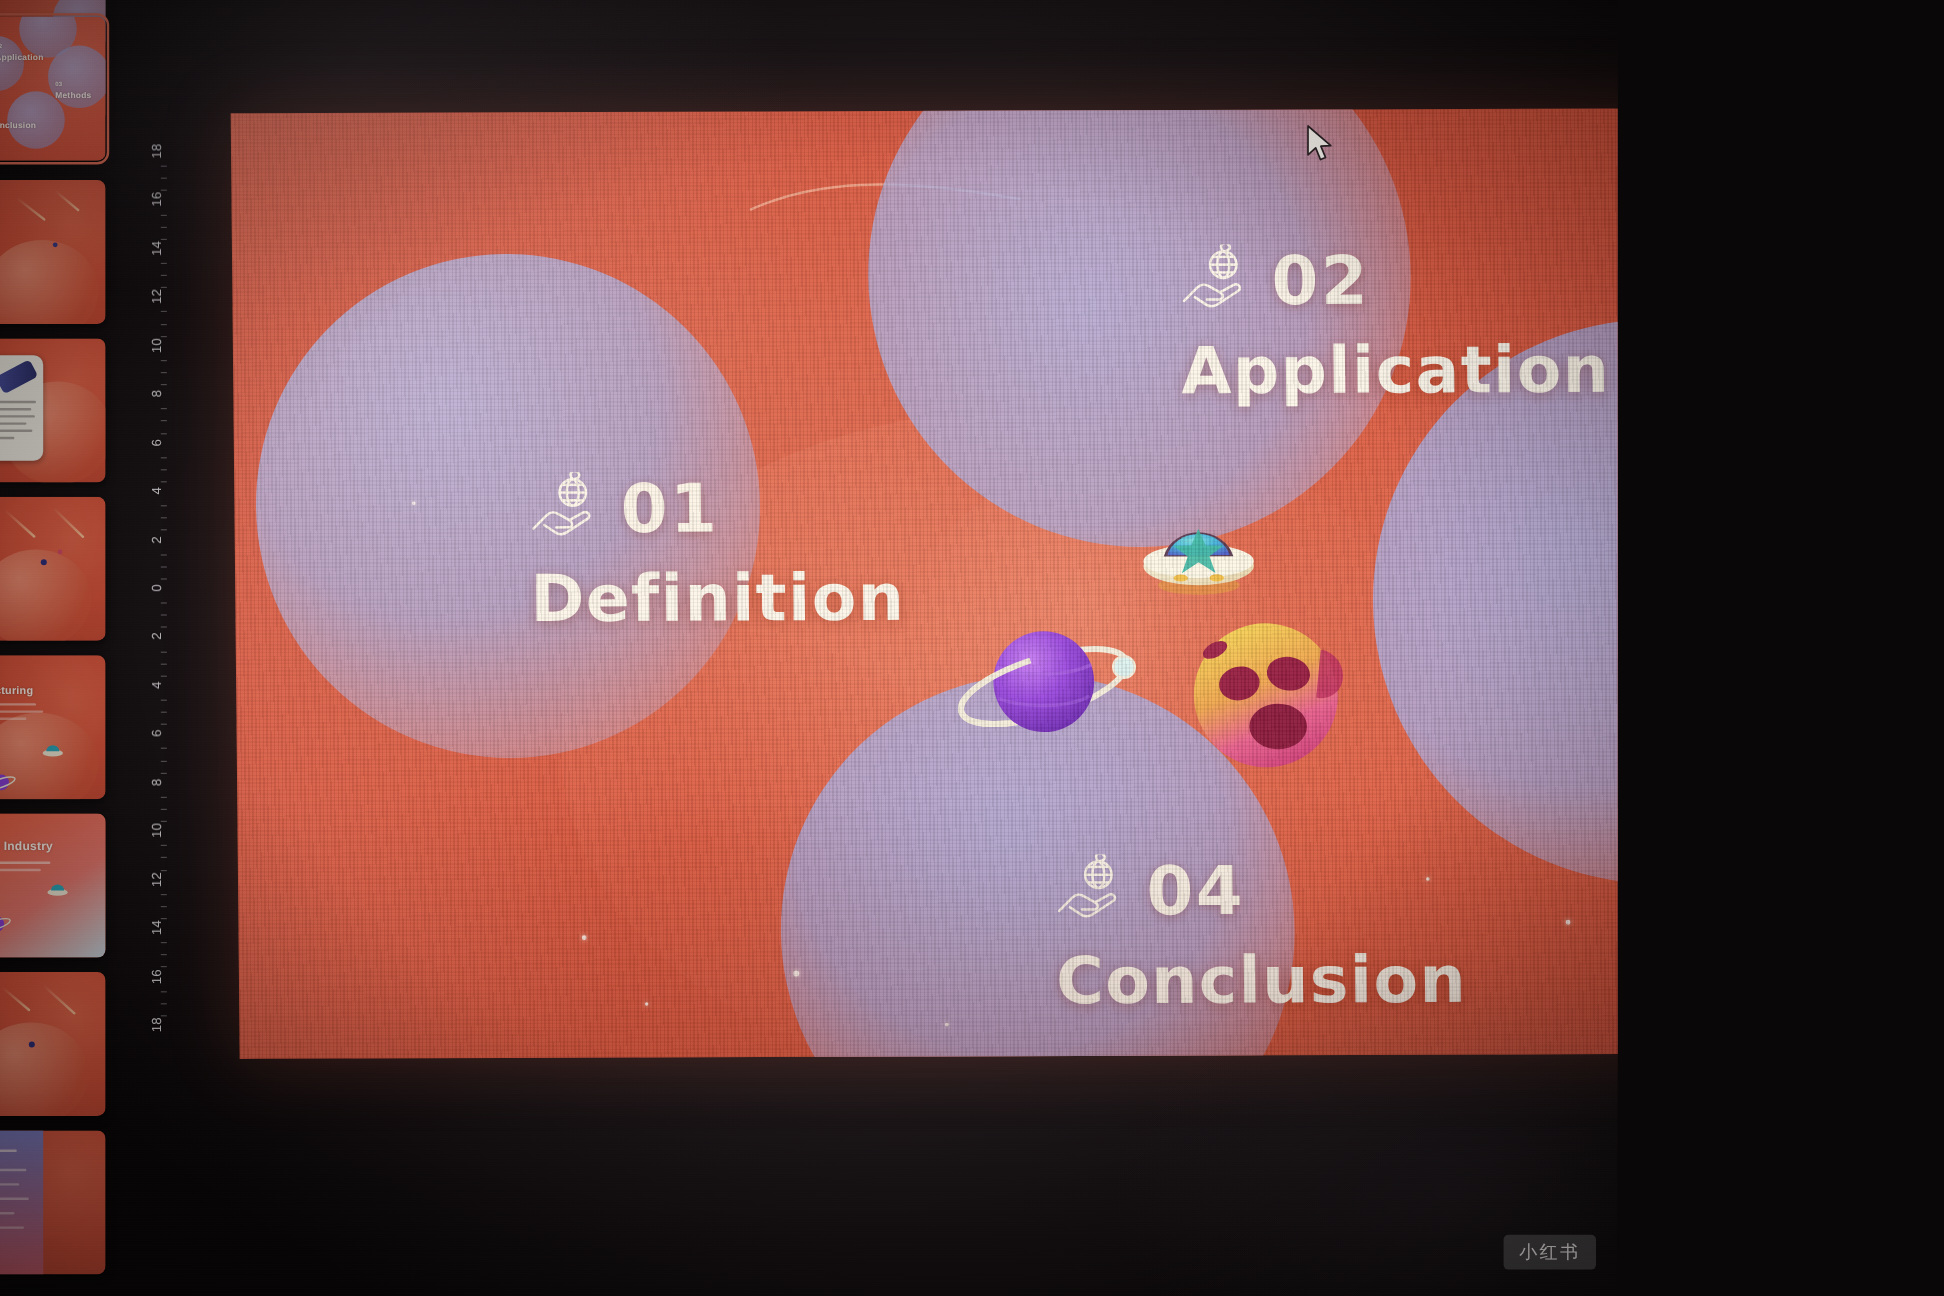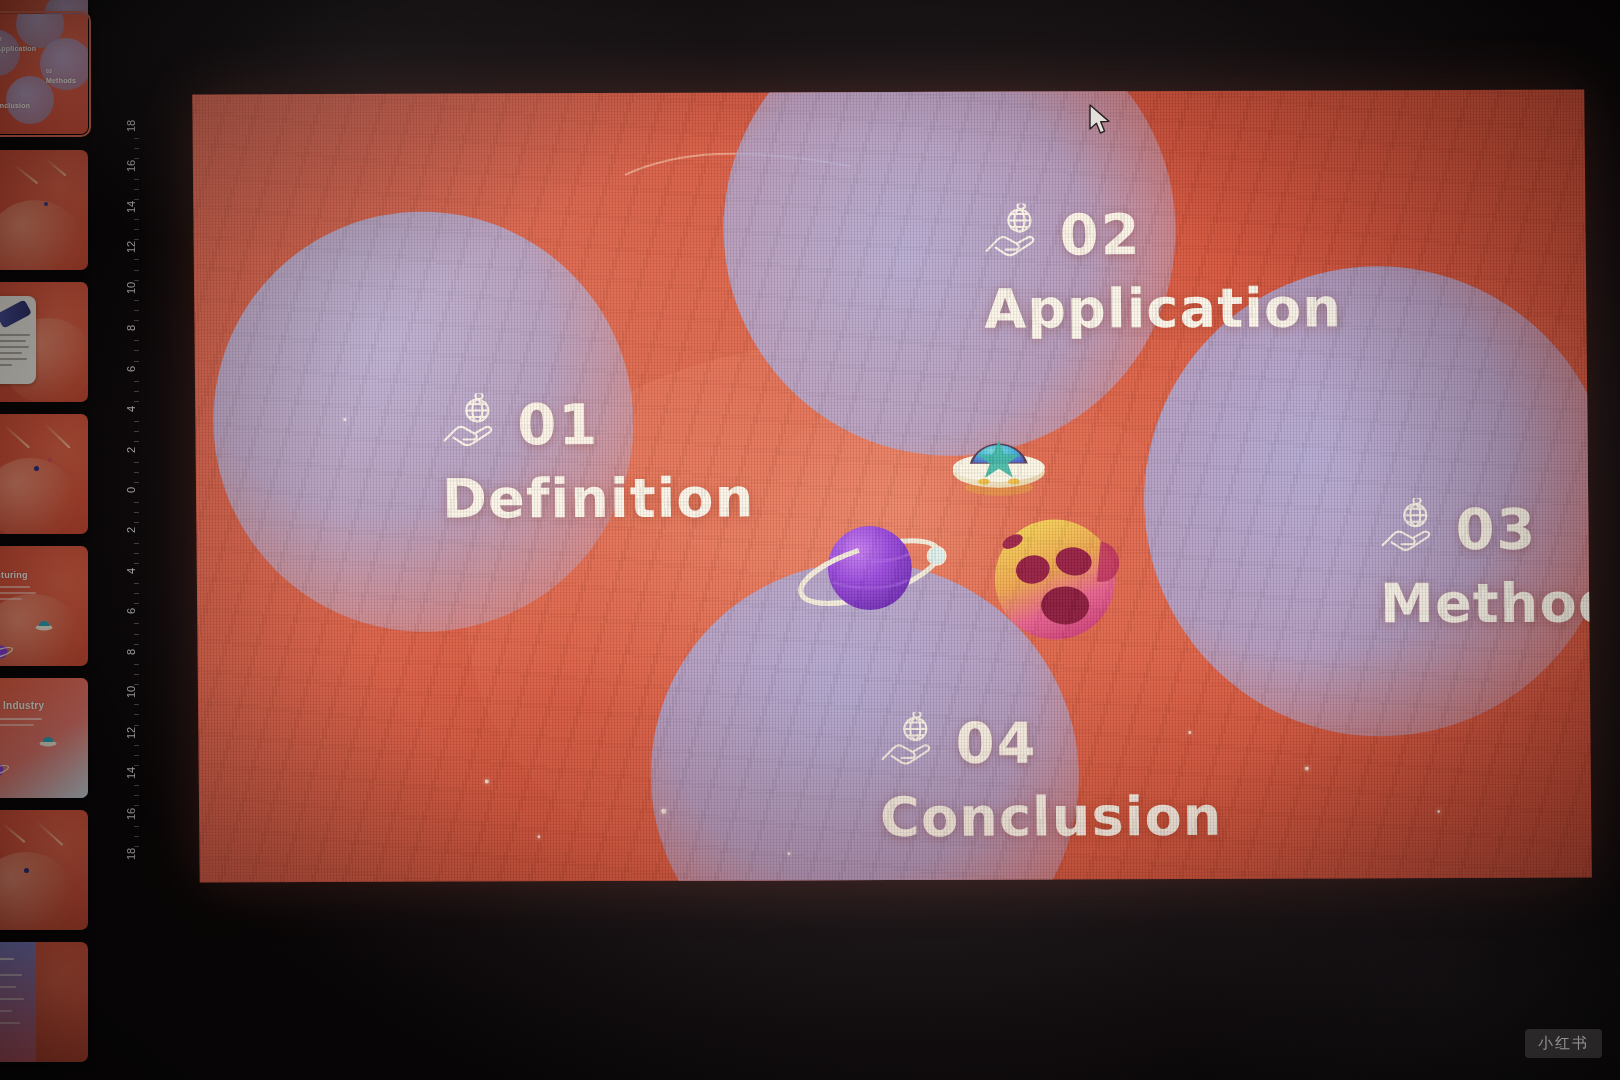--- a/index.html
+++ b/index.html
@@ -5,21 +5,21 @@
   * { box-sizing: border-box; margin: 0; padding: 0; }
   html, body {
     width: 1620px; height: 1080px;
     overflow: hidden;
     background: #0a0708;
     font-family: "Liberation Sans", sans-serif;
   }
 
   #app {
     position: relative;
-    width: 1620px; height: 1080px;
+    width: 1348px; height: 1080px;
     background:
       radial-gradient(ellipse 900px 700px at 58% 45%, #3a3236 0%, #241e21 45%, #140f11 78%, #090607 100%);
     overflow: hidden;
   }
 
   
   .vignette {
     position: absolute; inset: 0; pointer-events: none; z-index: 90;
     background:
       radial-gradient(ellipse 1250px 950px at 52% 48%, rgba(0,0,0,0) 40%, rgba(0,0,0,0.38) 78%, rgba(0,0,0,0.72) 100%);

